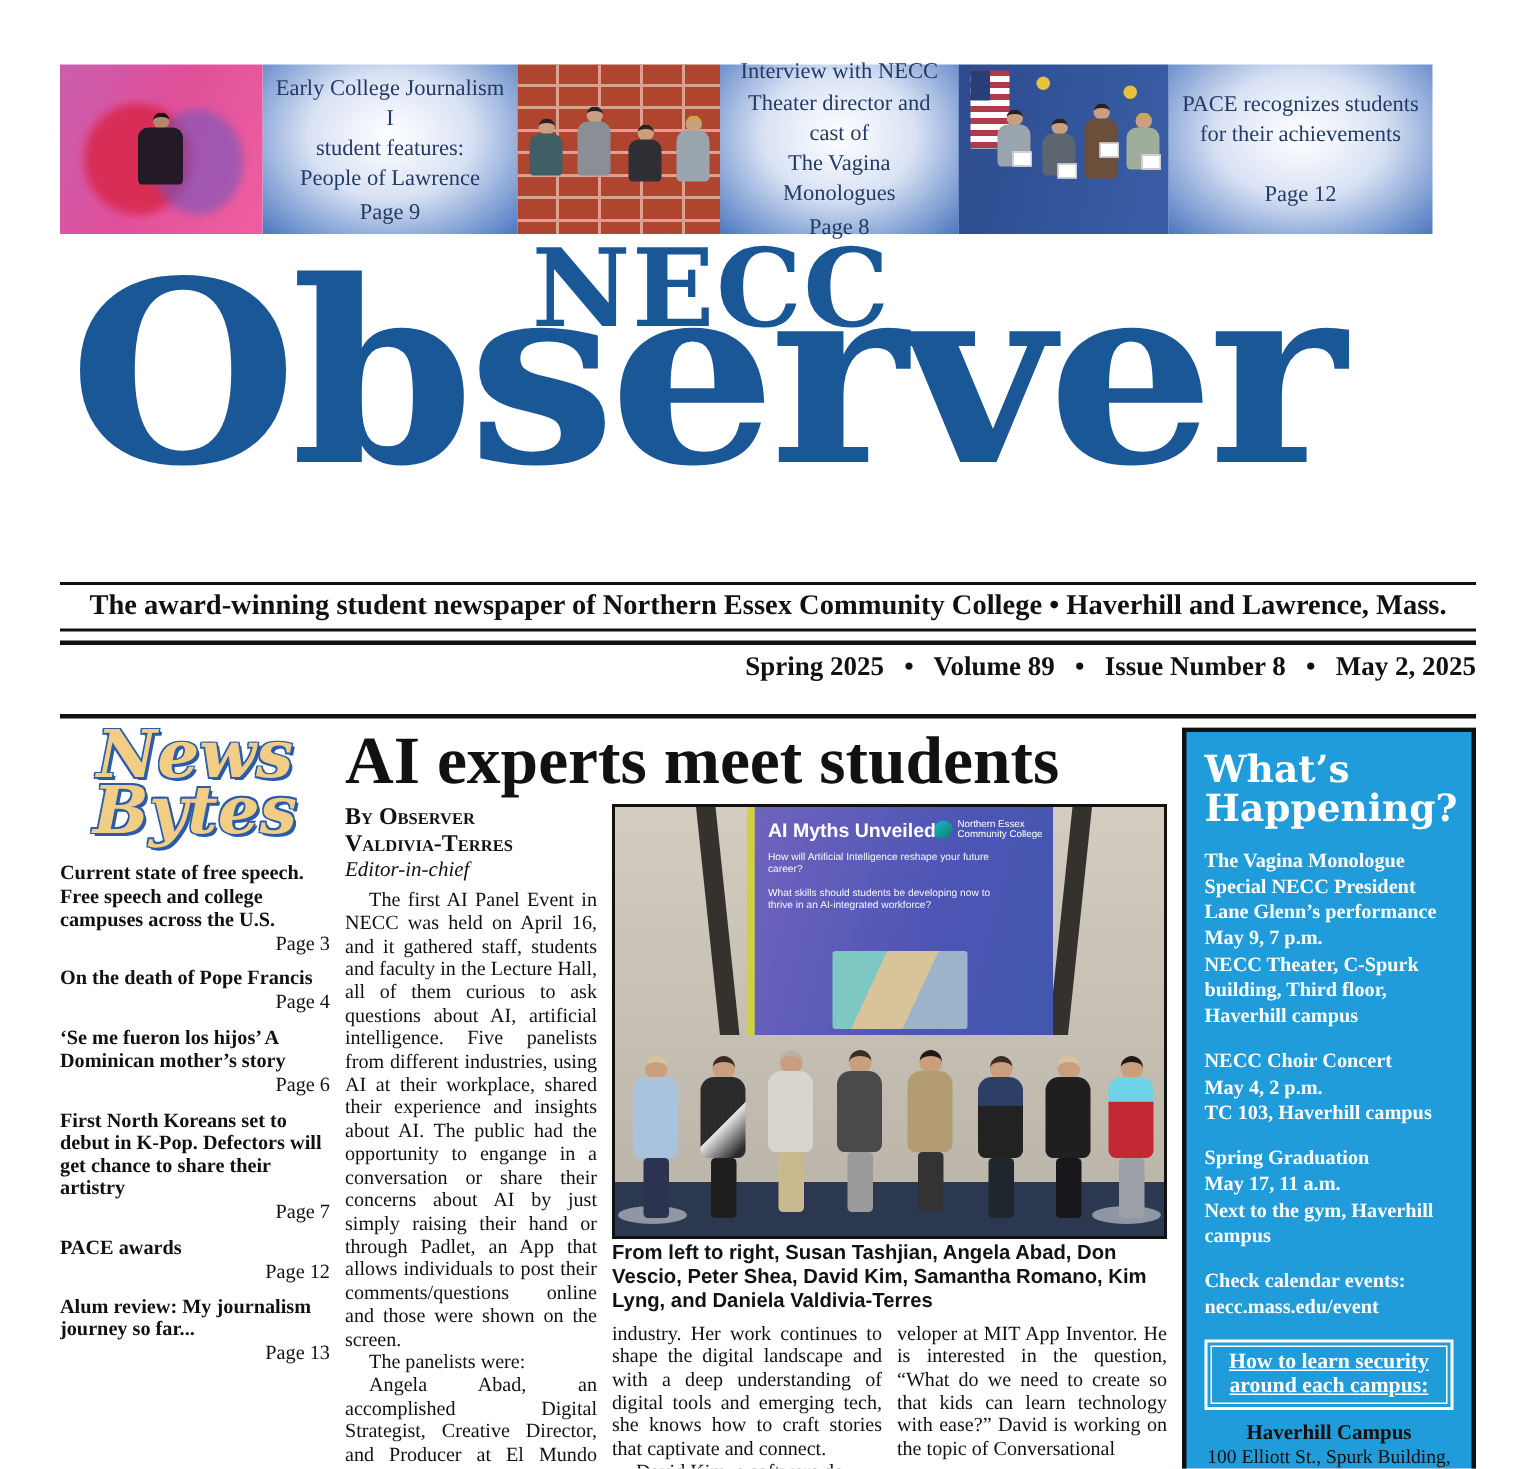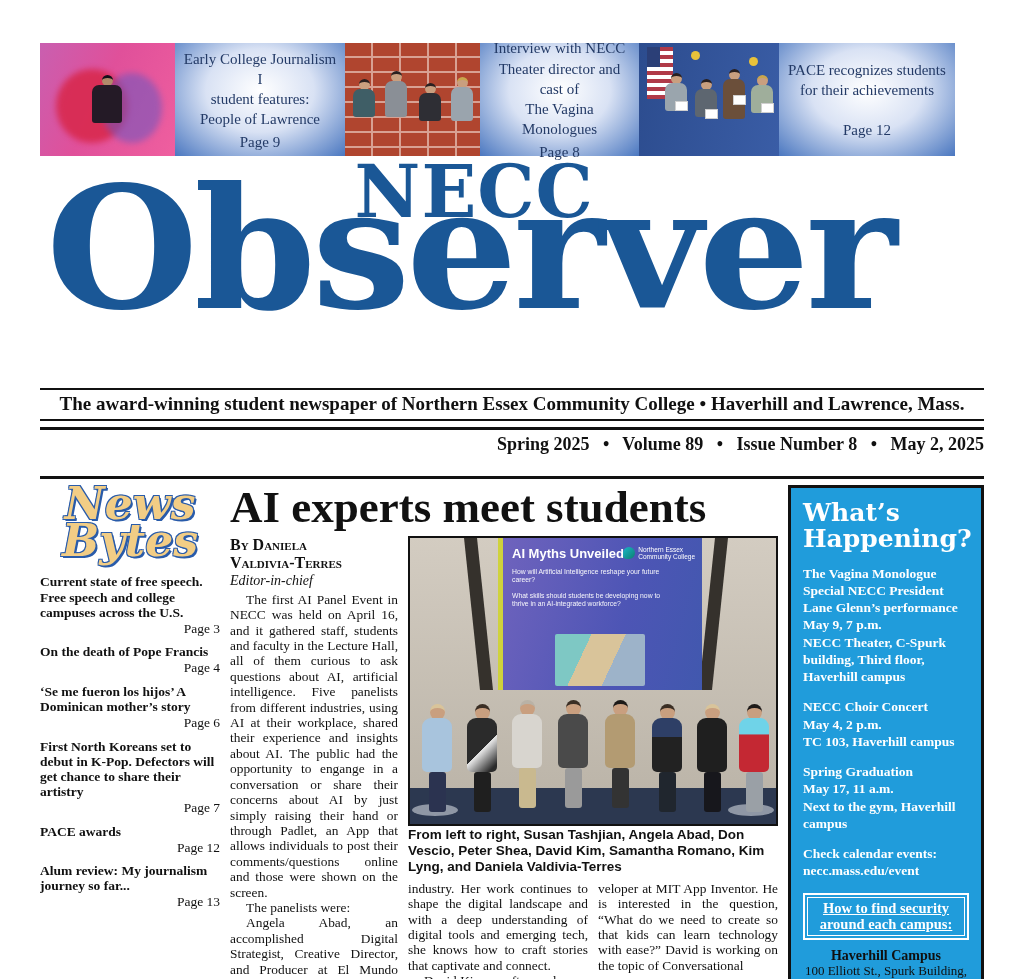--- a/index.html
+++ b/index.html
@@ -251,21 +251,21 @@
         <div class="nb-page">Page 13</div>
       </div>
 
     </aside>
 
     <main class="article">
       <h1 class="headline">AI experts meet students</h1>
       <div class="article-body">
         <div class="col1 bodytext">
           <div class="byline">
-            <div>By Daniela</div>
+            <div>By Observer</div>
             <div>Valdivia-Terres</div>
           </div>
           <div class="byline-title">Editor-in-chief</div>
           <p class="indent">The first AI Panel Event in NECC was held on April 16, and it gathered staff, students and faculty in the Lecture Hall, all of them curious to ask questions about AI, artificial intelligence. Five panelists from different industries, using AI at their workplace, shared their experience and insights about AI. The public had the opportunity to engange in a conversation or share their concerns about AI by just simply raising their hand or through Padlet, an App that allows individuals to post their comments/questions online and those were shown on the screen.</p>
           <p class="indent">The panelists were:</p>
           <p class="indent">Angela Abad, an accomplished Digital Strategist, Creative Director, and Producer at El Mundo Boston, recognized for her leadership, creativity, and innovation in the media</p>
         </div>
 
         <div class="photo-col">
           <figure class="photo">
@@ -355,21 +355,21 @@
 May 4, 2 p.m.
 TC 103, Haverhill campus</div>
       <div class="hp-event">Spring Graduation
 May 17, 11 a.m.
 Next to the gym, Haverhill
 campus</div>
       <div class="hp-event">Check calendar events:
 necc.mass.edu/event</div>
       <div class="sec-box">
         <div class="sec-box-inner">
-          <div class="sec-title">How to find security around each campus:</div>
+          <div class="sec-title">How to learn security around each campus:</div>
         </div>
       </div>
       <div class="sec-campus">
         <div class="sec-name">Haverhill Campus</div>
         <div class="sec-addr">100 Elliott St., Spurk Building, Room 110C</div>
       </div>
       <div class="sec-campus">
         <div class="sec-name">Lawrence Campus</div>
         <div class="sec-addr">45 Franklin St. main lobby</div>
       </div>

